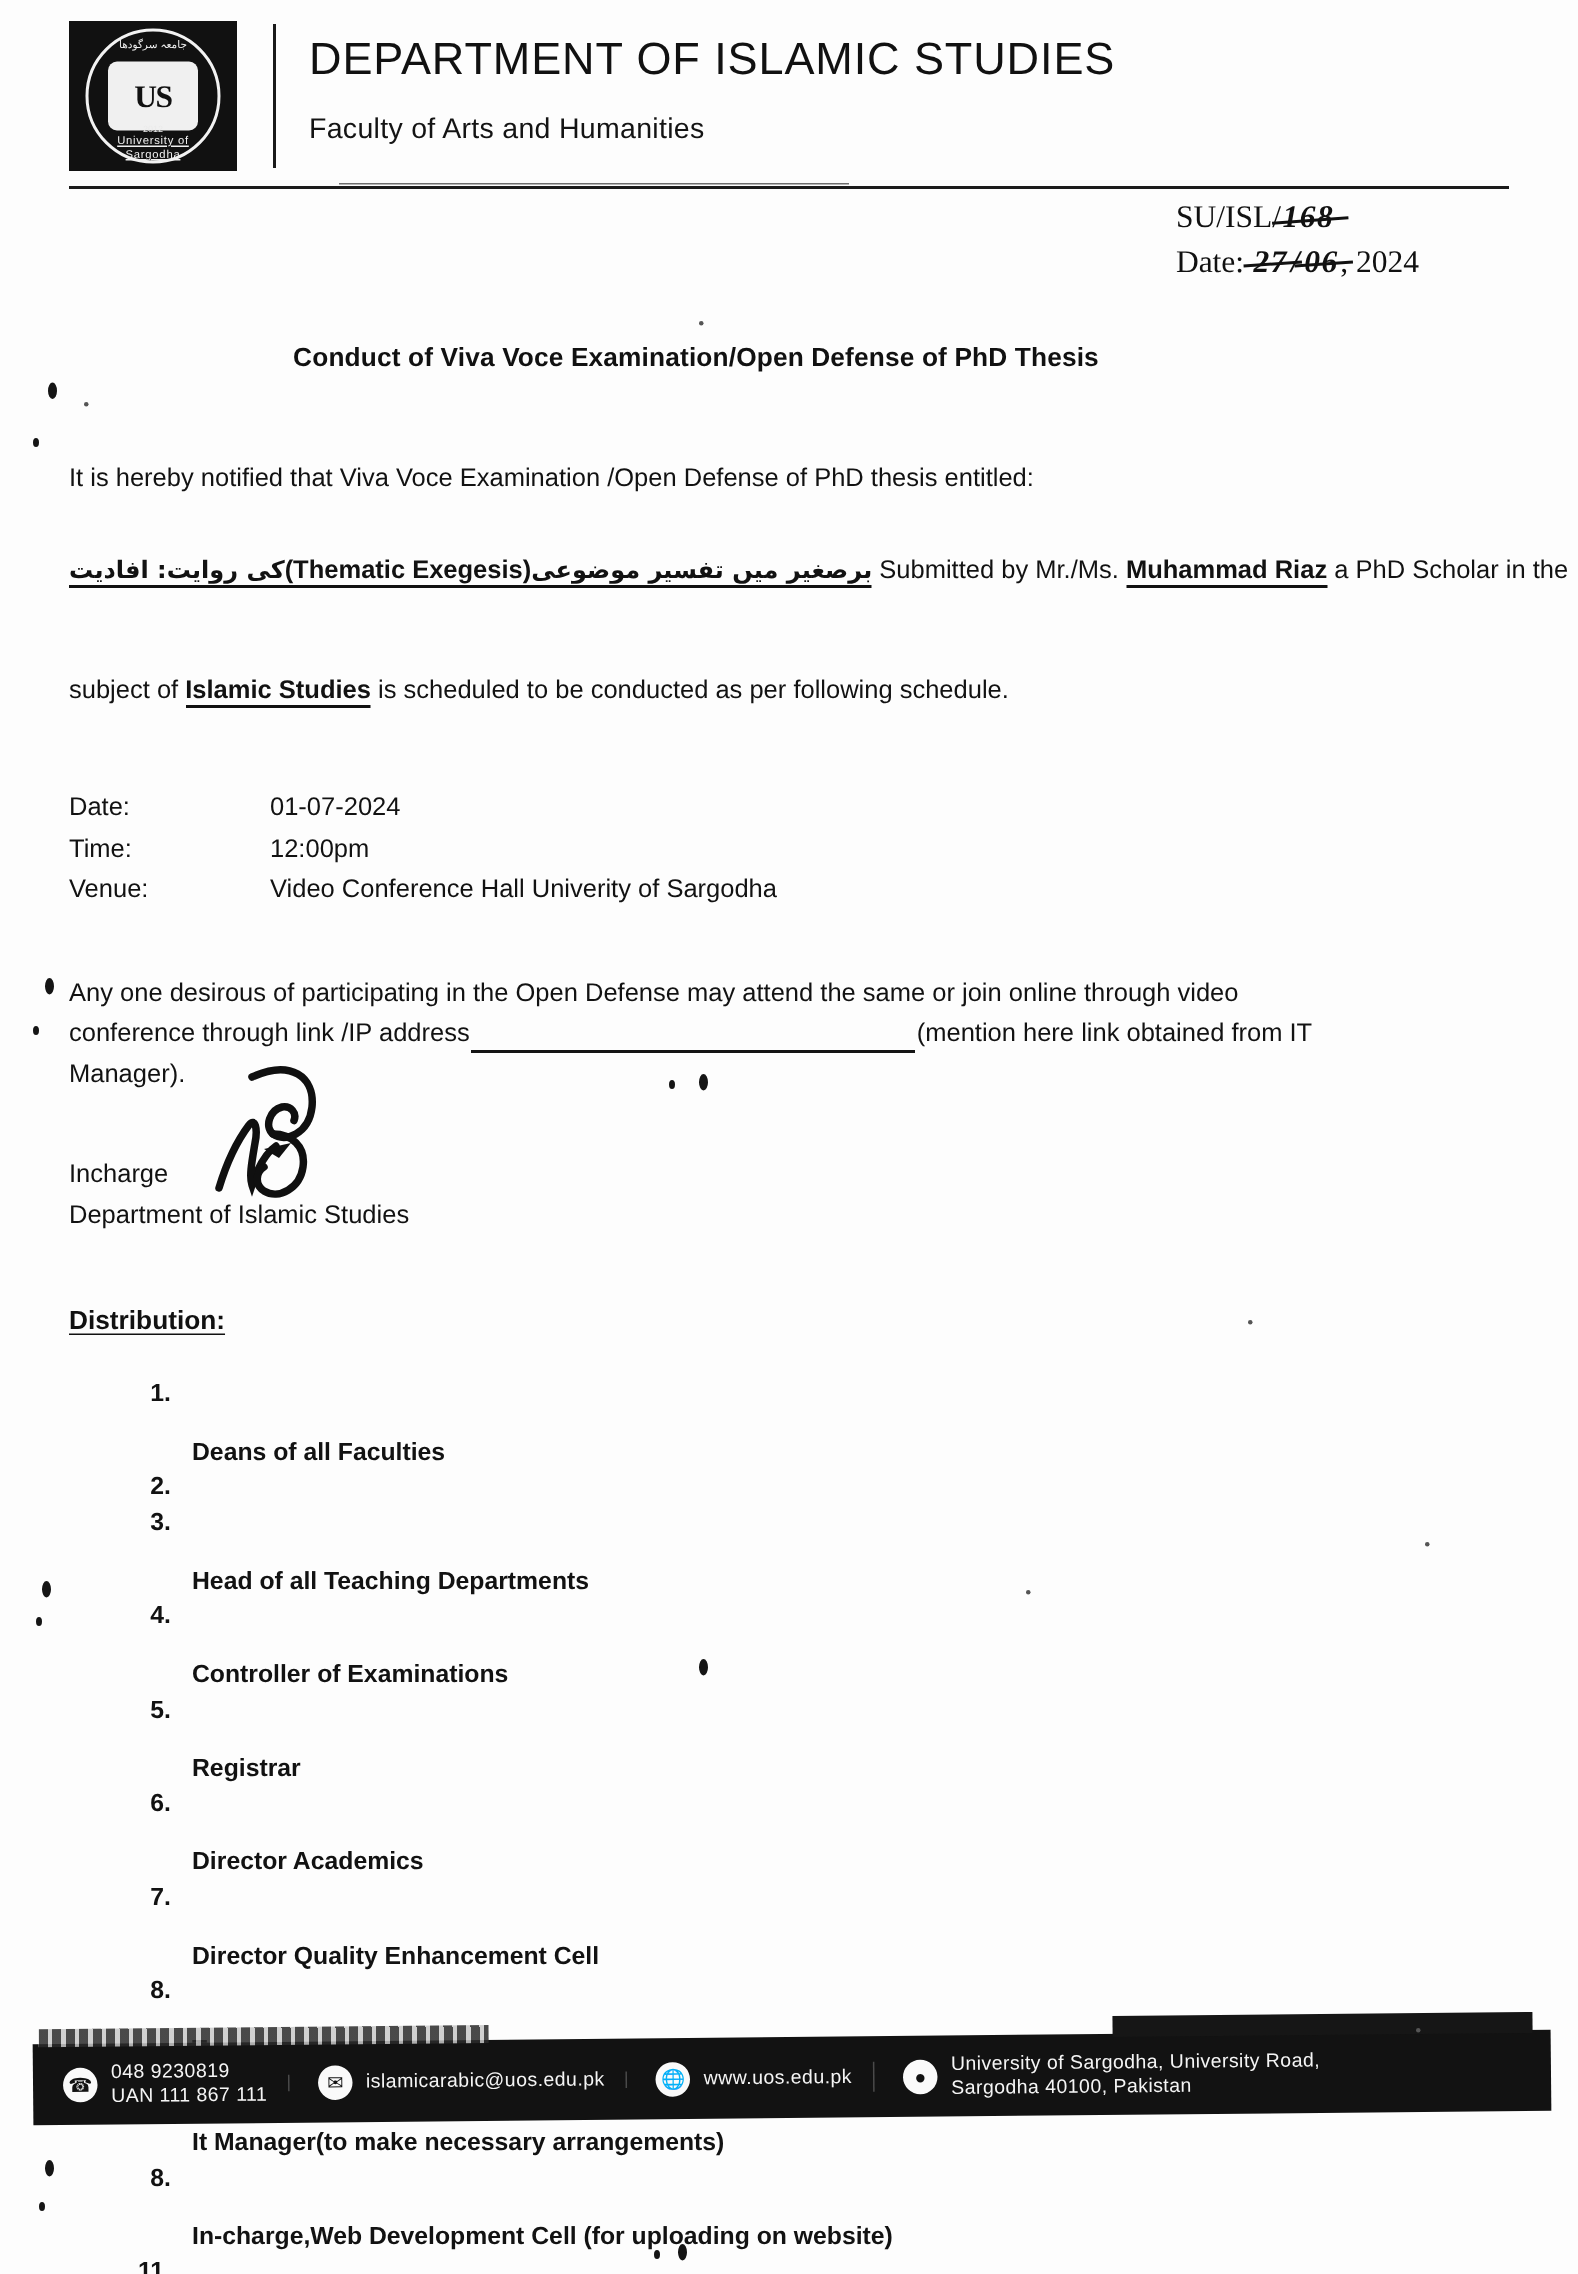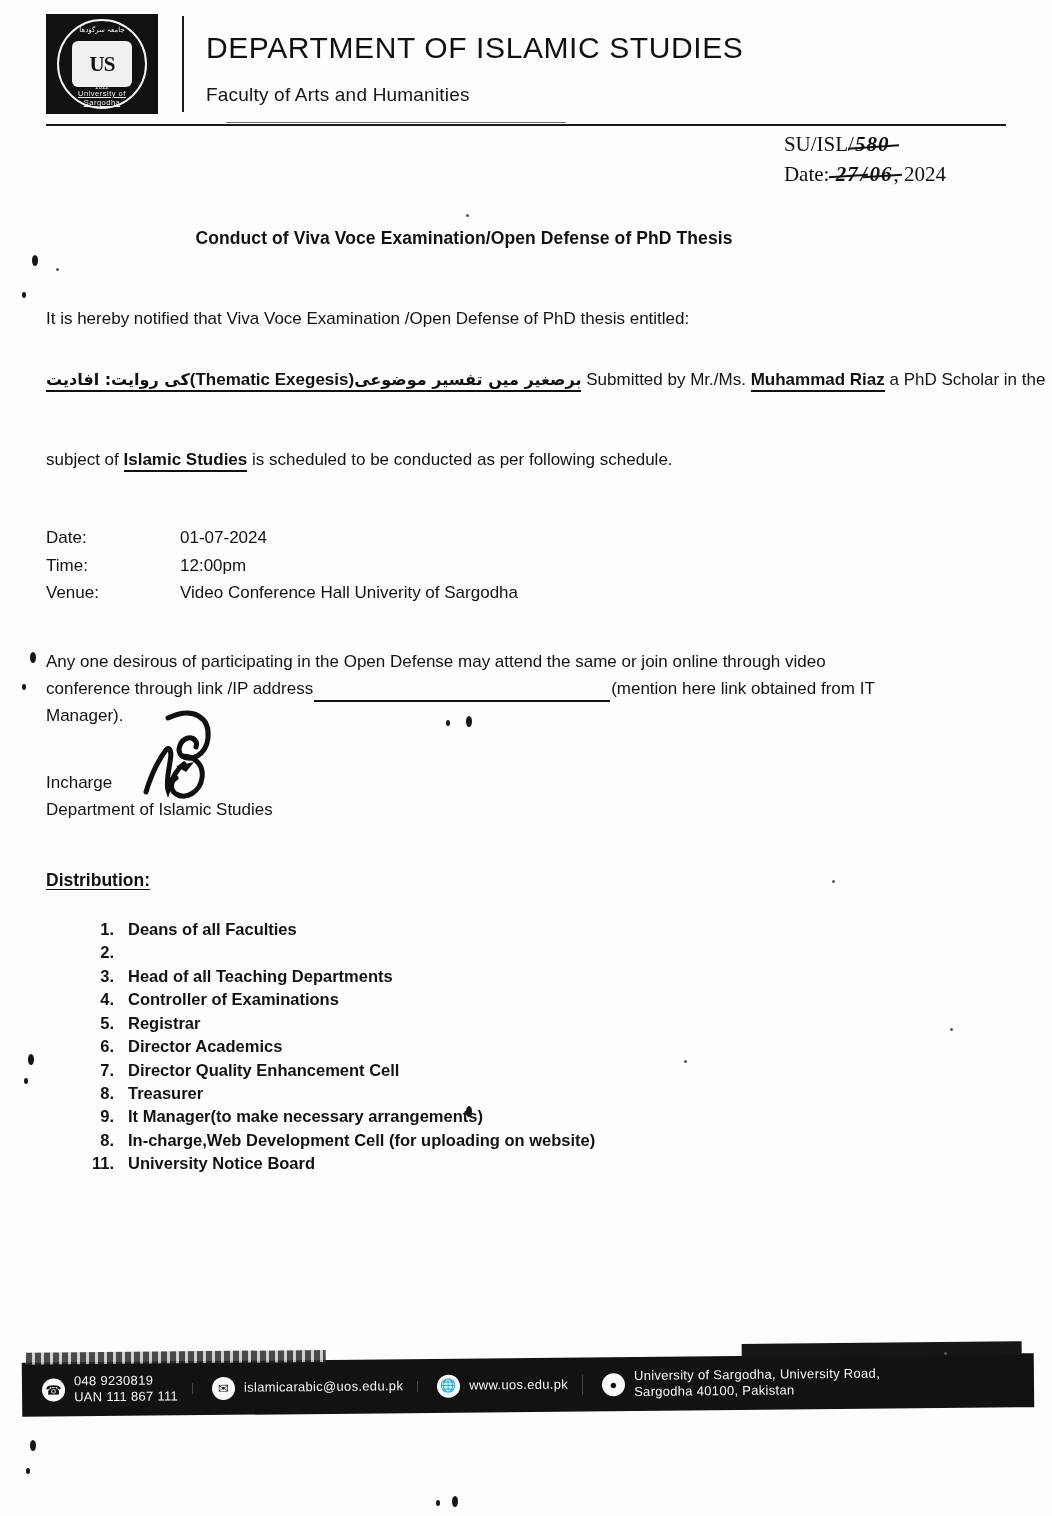--- a/index.html
+++ b/index.html
@@ -16,21 +16,21 @@
     color: #0d0d0d;
     overflow: hidden;
   }
 
   
   .header {
     position: absolute;
     left: 46px;
     top: 14px;
     display: flex;
-    align-items: center;
+    align-items: flex-start;
   }
   .logo-box {
     width: 112px;
     height: 100px;
     background: #111111;
     display: flex;
     align-items: center;
     justify-content: center;
     flex: none;
   }
@@ -250,21 +250,21 @@
     color: #121212;
   }
   .dist-item { display: flex; }
   .dist-num {
     width: 40px;
     flex: none;
     text-align: right;
     padding-right: 14px;
     font-weight: 700;
   }
-  .dist-text { font-weight: 700; }
+  .dist-text { font-weight: 700; margin-top: 39px; }
 
   
   .footer {
     position: absolute;
     left: 22px;
     top: 1358px;
     width: 1012px;
     height: 54px;
     background: #121212;
     transform: rotate(-0.55deg);
@@ -352,21 +352,21 @@
     <div class="header-text">
       <div class="dept-title">DEPARTMENT OF ISLAMIC STUDIES</div>
       <div class="faculty-title">Faculty of Arts and Humanities</div>
     </div>
   </div>
 
   <div class="rule"></div>
 
   <div class="refblock">
     <div>
-      <span>SU/ISL/</span><span class="hand strike">580</span>
+      <span>SU/ISL/</span><span class="hand strike">168</span>
     </div>
     <div>
       <span>Date:</span>
       <span class="hand strike">27</span><span class="hand">/</span><span class="hand strike">06</span><span>, 2024</span>
     </div>
   </div>
 
   <div class="doc-title">Conduct of Viva Voce Examination/Open Defense of PhD Thesis</div>
 
   <div class="para p-notified">It is hereby notified that Viva Voce Examination /Open Defense of PhD thesis entitled:</div>

